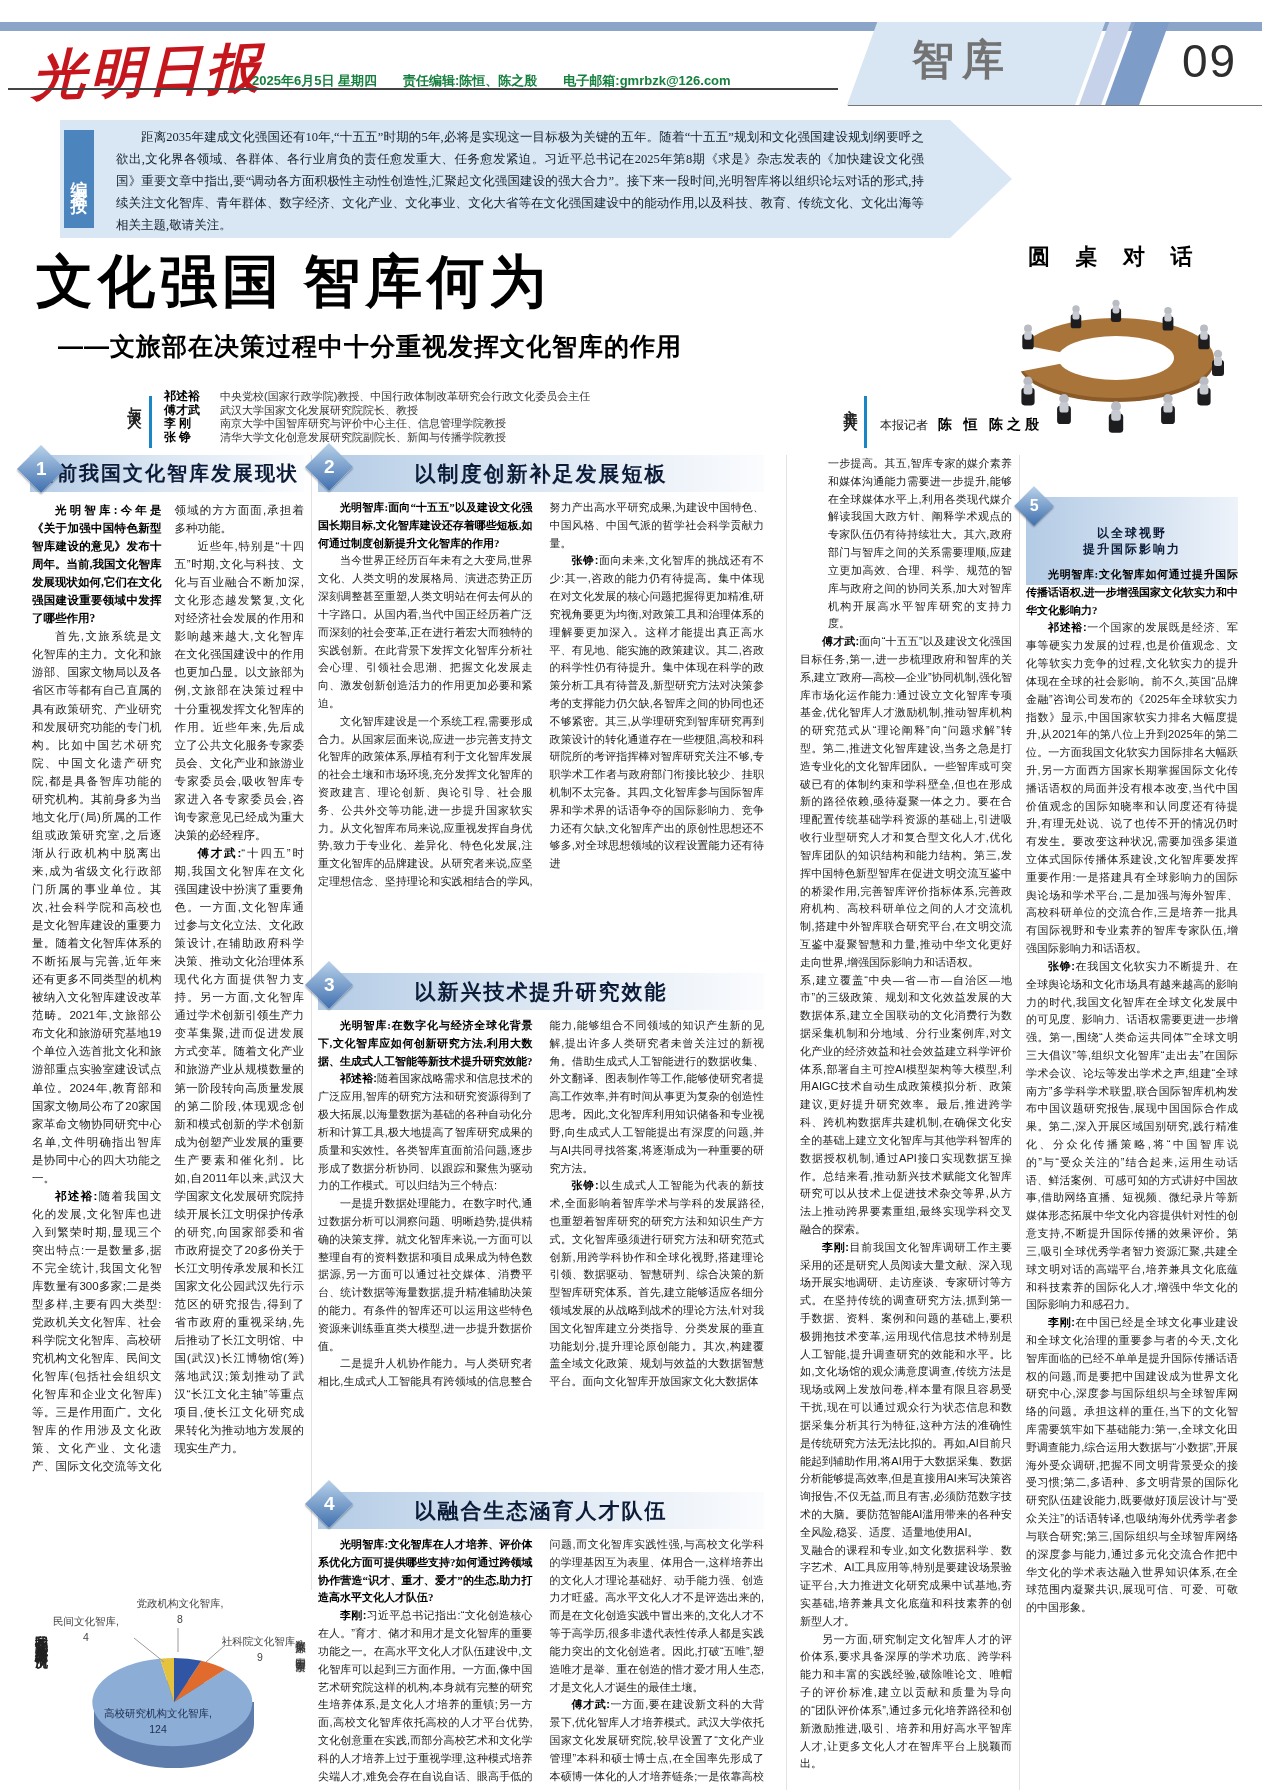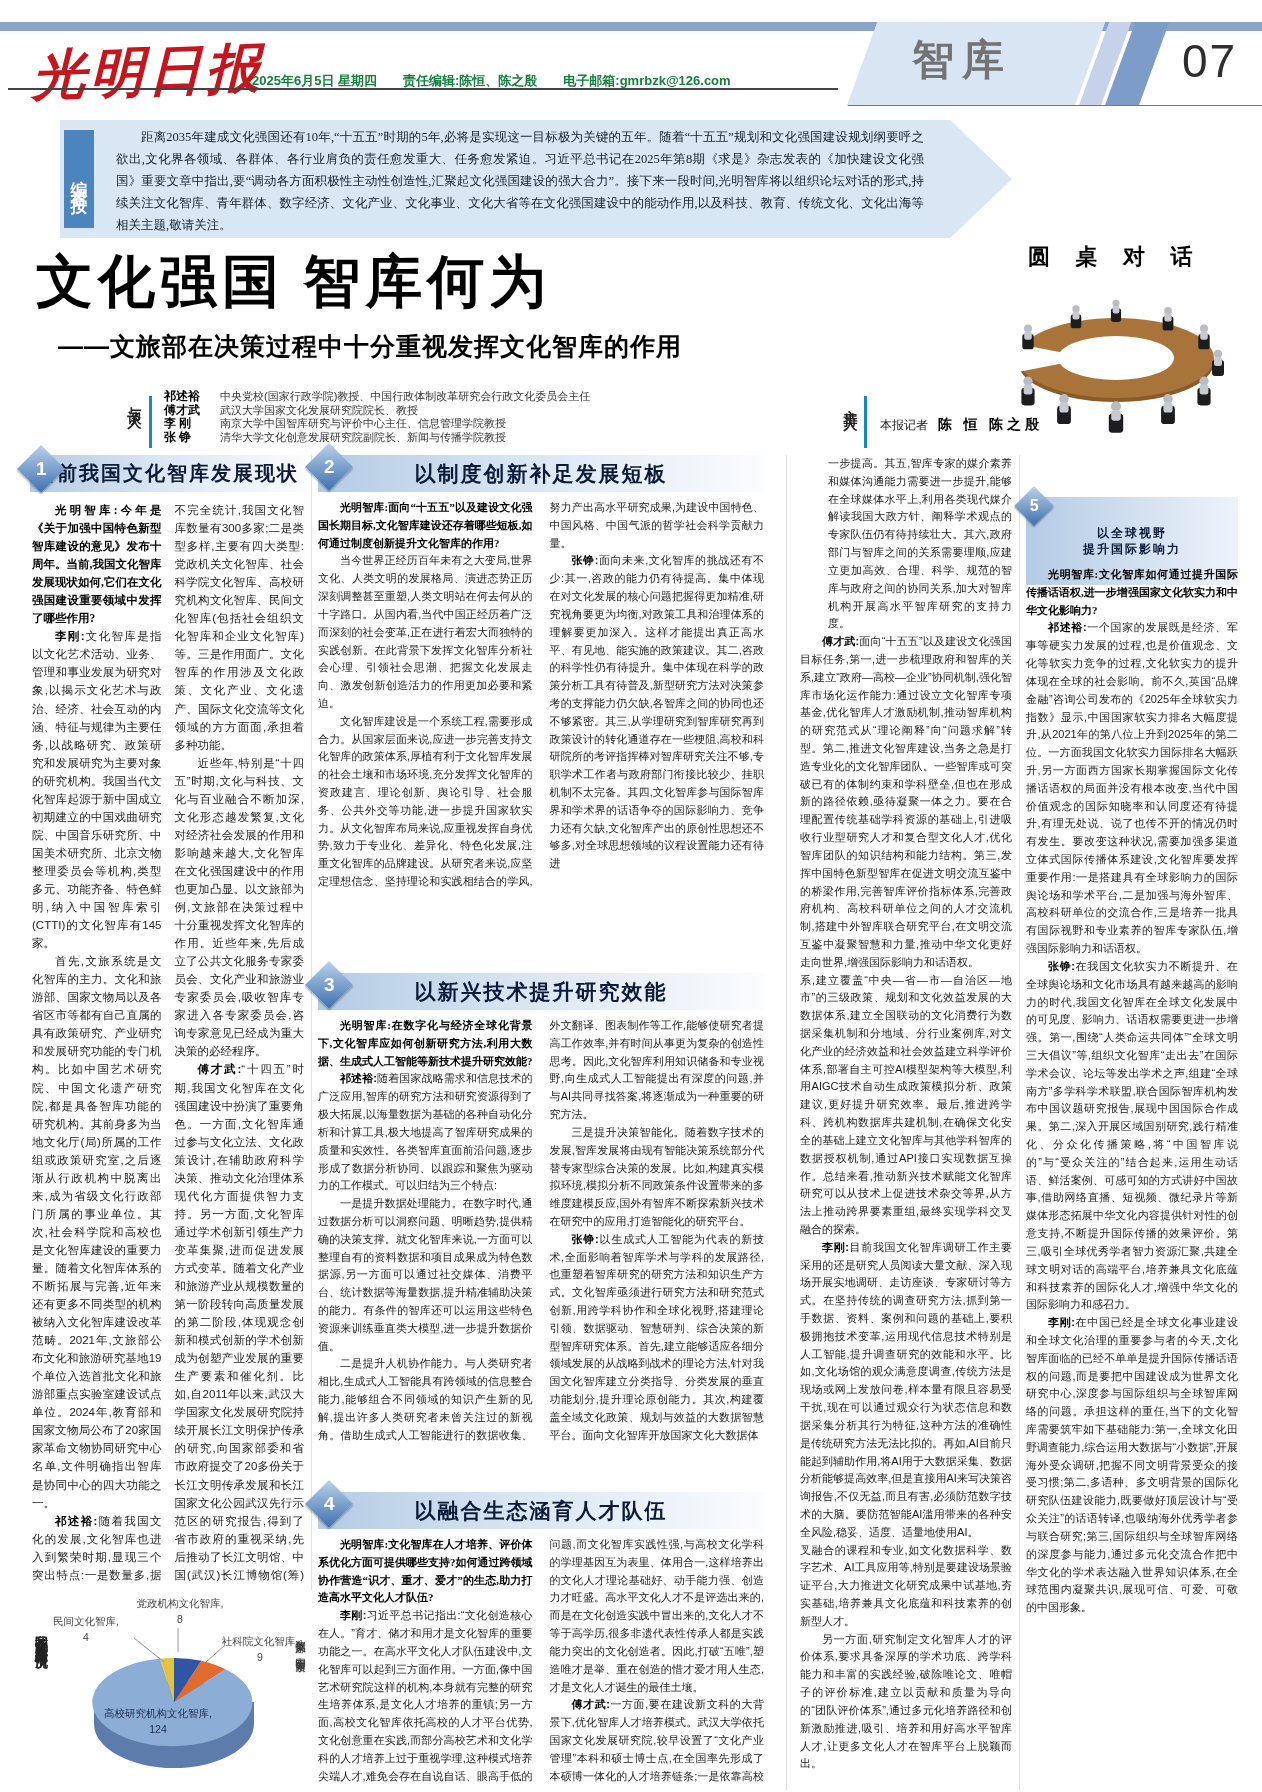--- a/index.html
+++ b/index.html
@@ -81,21 +81,21 @@
 <div class="abs" id="topbar"></div>
 <div class="abs" id="logo">光明日报</div>
 <div class="abs" id="dateline">
   <span>2025年6月5日  星期四</span><span>责任编辑:陈恒、陈之殷</span><span>电子邮箱:gmrbzk@126.com</span>
 </div>
 <div class="abs" id="mast-rule"></div>
 <div class="abs tabshape" id="tab-main"></div>
 <div class="abs tabshape" id="tab-s1"></div>
 <div class="abs tabshape" id="tab-s2"></div>
 <div class="abs serif" id="tab-label">智库</div>
-<div class="abs" id="page-num">07</div>
+<div class="abs" id="page-num">09</div>
 <div class="abs" id="tab-underline"></div>
 
 <div class="abs" id="editor-box"></div>
 <div class="abs" id="editor-label">编者按</div>
 <div class="abs" id="editor-text">
     <p class="para">距离2035年建成文化强国还有10年,“十五五”时期的5年,必将是实现这一目标极为关键的五年。随着“十五五”规划和文化强国建设规划纲要呼之欲出,文化界各领域、各群体、各行业肩负的责任愈发重大、任务愈发紧迫。习近平总书记在2025年第8期《求是》杂志发表的《加快建设文化强国》重要文章中指出,要“调动各方面积极性主动性创造性,汇聚起文化强国建设的强大合力”。接下来一段时间,光明智库将以组织论坛对话的形式,持续关注文化智库、青年群体、数字经济、文化产业、文化事业、文化大省等在文化强国建设中的能动作用,以及科技、教育、传统文化、文化出海等相关主题,敬请关注。</p>
   </div>
 
 <div class="abs serif" id="headline">文化强国 智库何为</div>
 <div class="abs" id="subtitle">——文旅部在决策过程中十分重视发挥文化智库的作用</div>
@@ -157,21 +157,20 @@
 <div class="abs vr" style="left:1019px;top:455px;height:1335px;"></div>
 
 <div class="abs secbar" style="left:30px;top:455px;width:274px;height:37px;">
   <span class="sectitle" style="font-size:20px;">当前我国文化智库发展现状</span>
 </div>
 <div class="abs badge" style="left:24px;top:452px;">
     <span>1</span>
   </div>
 <div class="abs flow cols2" id="s1-text" style="left:32px;top:501px;width:272px;height:1090px;">
     <p class="para q"><span class="spk">光明智库:</span>今年是《关于加强中国特色新型智库建设的意见》发布十周年。当前,我国文化智库发展现状如何,它们在文化强国建设重要领域中发挥了哪些作用?</p>
-    <p class="para"><span class="spk">李刚:</span>文化智库是指以文化艺术活动、业务、管理和事业发展为研究对象,以揭示文化艺术与政治、经济、社会互动的内涵、特征与规律为主要任务,以战略研究、政策研究和发展研究为主要对象的研究机构。我国当代文化智库起源于新中国成立初期建立的中国戏曲研究院、中国音乐研究所、中国美术研究所、北京文物整理委员会等机构,类型多元、功能齐备、特色鲜明,纳入中国智库索引(CTTI)的文化智库有145家。</p>
     <p class="para">首先,文旅系统是文化智库的主力。文化和旅游部、国家文物局以及各省区市等都有自己直属的具有政策研究、产业研究和发展研究功能的专门机构。比如中国艺术研究院、中国文化遗产研究院,都是具备智库功能的研究机构。其前身多为当地文化厅(局)所属的工作组或政策研究室,之后逐渐从行政机构中脱离出来,成为省级文化行政部门所属的事业单位。其次,社会科学院和高校也是文化智库建设的重要力量。随着文化智库体系的不断拓展与完善,近年来还有更多不同类型的机构被纳入文化智库建设改革范畴。2021年,文旅部公布文化和旅游研究基地19个单位入选首批文化和旅游部重点实验室建设试点单位。2024年,教育部和国家文物局公布了20家国家革命文物协同研究中心名单,文件明确指出智库是协同中心的四大功能之一。</p>
     <p class="para"><span class="spk">祁述裕:</span>随着我国文化的发展,文化智库也进入到繁荣时期,显现三个突出特点:一是数量多,据不完全统计,我国文化智库数量有300多家;二是类型多样,主要有四大类型:党政机关文化智库、社会科学院文化智库、高校研究机构文化智库、民间文化智库(包括社会组织文化智库和企业文化智库)等。三是作用面广。文化智库的作用涉及文化政策、文化产业、文化遗产、国际文化交流等文化领域的方方面面,承担着多种功能。</p>
     <p class="para">近些年,特别是“十四五”时期,文化与科技、文化与百业融合不断加深,文化形态越发繁复,文化对经济社会发展的作用和影响越来越大,文化智库在文化强国建设中的作用也更加凸显。以文旅部为例,文旅部在决策过程中十分重视发挥文化智库的作用。近些年来,先后成立了公共文化服务专家委员会、文化产业和旅游业专家委员会,吸收智库专家进入各专家委员会,咨询专家意见已经成为重大决策的必经程序。</p>
     <p class="para"><span class="spk">傅才武:</span>“十四五”时期,我国文化智库在文化强国建设中扮演了重要角色。一方面,文化智库通过参与文化立法、文化政策设计,在辅助政府科学决策、推动文化治理体系现代化方面提供智力支持。另一方面,文化智库通过学术创新引领生产力变革集聚,进而促进发展方式变革。随着文化产业和旅游产业从规模数量的第一阶段转向高质量发展的第二阶段,体现观念创新和模式创新的学术创新成为创塑产业发展的重要生产要素和催化剂。比如,自2011年以来,武汉大学国家文化发展研究院持续开展长江文明保护传承的研究,向国家部委和省市政府提交了20多份关于长江文明传承发展和长江国家文化公园武汉先行示范区的研究报告,得到了省市政府的重视采纳,先后推动了长江文明馆、中国(武汉)长江博物馆(筹)落地武汉;策划推动了武汉“长江文化主轴”等重点项目,使长江文化研究成果转化为推动地方发展的现实生产力。</p>
   </div>
 
 <div class="abs secbar" style="left:318px;top:455px;width:446px;height:37px;">
   <span class="sectitle">以制度创新补足发展短板</span>
 </div>
 <div class="abs badge" style="left:312px;top:450px;">
@@ -188,21 +187,20 @@
   <span class="sectitle">以新兴技术提升研究效能</span>
 </div>
 <div class="abs badge" style="left:312px;top:968px;">
     <span>3</span>
   </div>
 <div class="abs flow cols2 mid" style="left:318px;top:1017px;width:446px;height:468px;">
     <p class="para q"><span class="spk">光明智库:</span>在数字化与经济全球化背景下,文化智库应如何创新研究方法,利用大数据、生成式人工智能等新技术提升研究效能?</p>
     <p class="para"><span class="spk">祁述裕:</span>随着国家战略需求和信息技术的广泛应用,智库的研究方法和研究资源得到了极大拓展,以海量数据为基础的各种自动化分析和计算工具,极大地提高了智库研究成果的质量和实效性。各类智库直面前沿问题,逐步形成了数据分析协同、以跟踪和聚焦为驱动力的工作模式。可以归结为三个特点:</p>
     <p class="para">一是提升数据处理能力。在数字时代,通过数据分析可以洞察问题、明晰趋势,提供精确的决策支撑。就文化智库来说,一方面可以整理自有的资料数据和项目成果成为特色数据源,另一方面可以通过社交媒体、消费平台、统计数据等海量数据,提升精准辅助决策的能力。有条件的智库还可以运用这些特色资源来训练垂直类大模型,进一步提升数据价值。</p>
     <p class="para">二是提升人机协作能力。与人类研究者相比,生成式人工智能具有跨领域的信息整合能力,能够组合不同领域的知识产生新的见解,提出许多人类研究者未曾关注过的新视角。借助生成式人工智能进行的数据收集、外文翻译、图表制作等工作,能够使研究者提高工作效率,并有时间从事更为复杂的创造性思考。因此,文化智库利用知识储备和专业视野,向生成式人工智能提出有深度的问题,并与AI共同寻找答案,将逐渐成为一种重要的研究方法。</p>
-    <p class="para">三是提升决策智能化。随着数字技术的发展,智库发展将由现有智能决策系统部分代替专家型综合决策的发展。比如,构建真实模拟环境,模拟分析不同政策条件设置带来的多维度建模反应,国外有智库不断探索新兴技术在研究中的应用,打造智能化的研究平台。</p>
     <p class="para"><span class="spk">张铮:</span>以生成式人工智能为代表的新技术,全面影响着智库学术与学科的发展路径,也重塑着智库研究的研究方法和知识生产方式。文化智库亟须进行研究方法和研究范式创新,用跨学科协作和全球化视野,搭建理论引领、数据驱动、智慧研判、综合决策的新型智库研究体系。首先,建立能够适应各细分领域发展的从战略到战术的理论方法,针对我国文化智库建立分类指导、分类发展的垂直功能划分,提升理论原创能力。其次,构建覆盖全域文化政策、规划与效益的大数据智慧平台。面向文化智库开放国家文化大数据体</p>
   </div>
 
 <div class="abs secbar" style="left:318px;top:1492px;width:446px;height:37px;">
   <span class="sectitle">以融合生态涵育人才队伍</span>
 </div>
 <div class="abs badge" style="left:312px;top:1487px;">
     <span>4</span>
   </div>
 <div class="abs flow cols2 mid" style="left:318px;top:1536px;width:446px;height:252px;">

